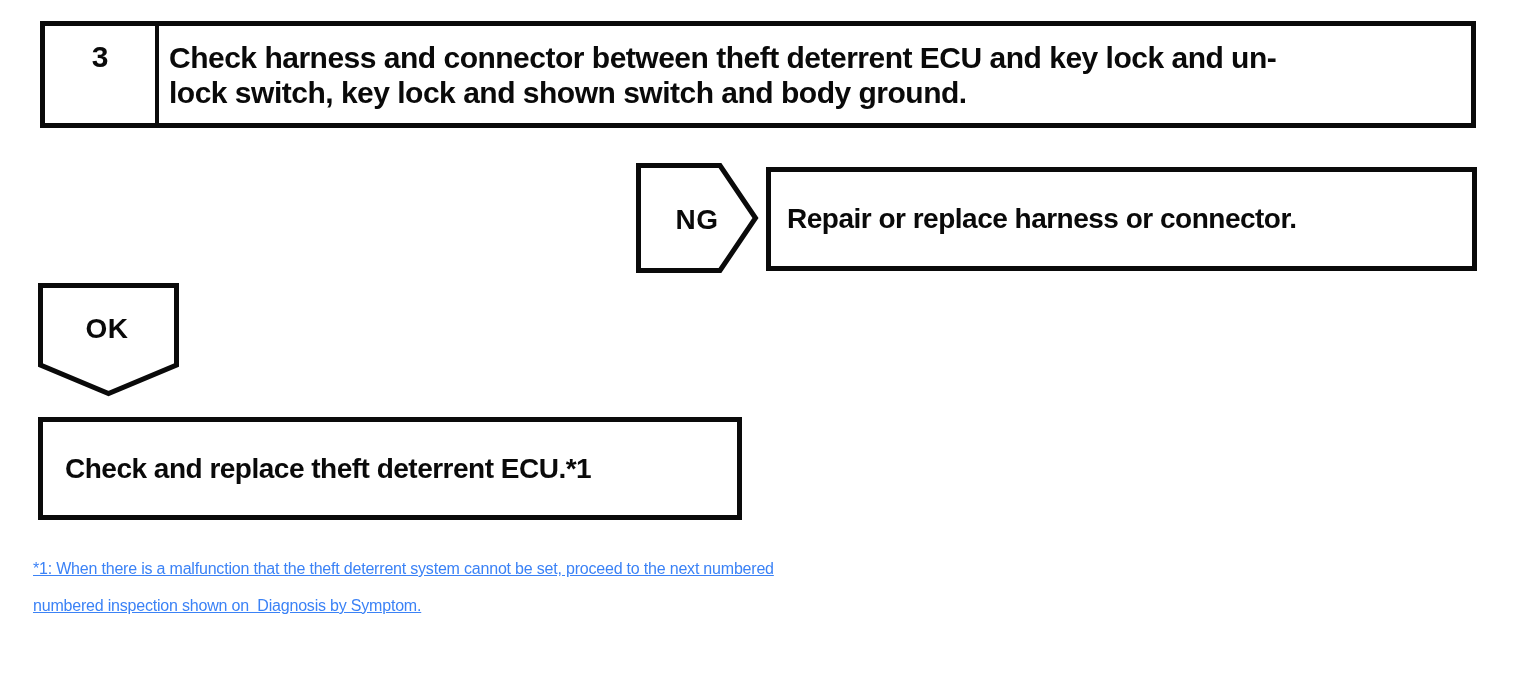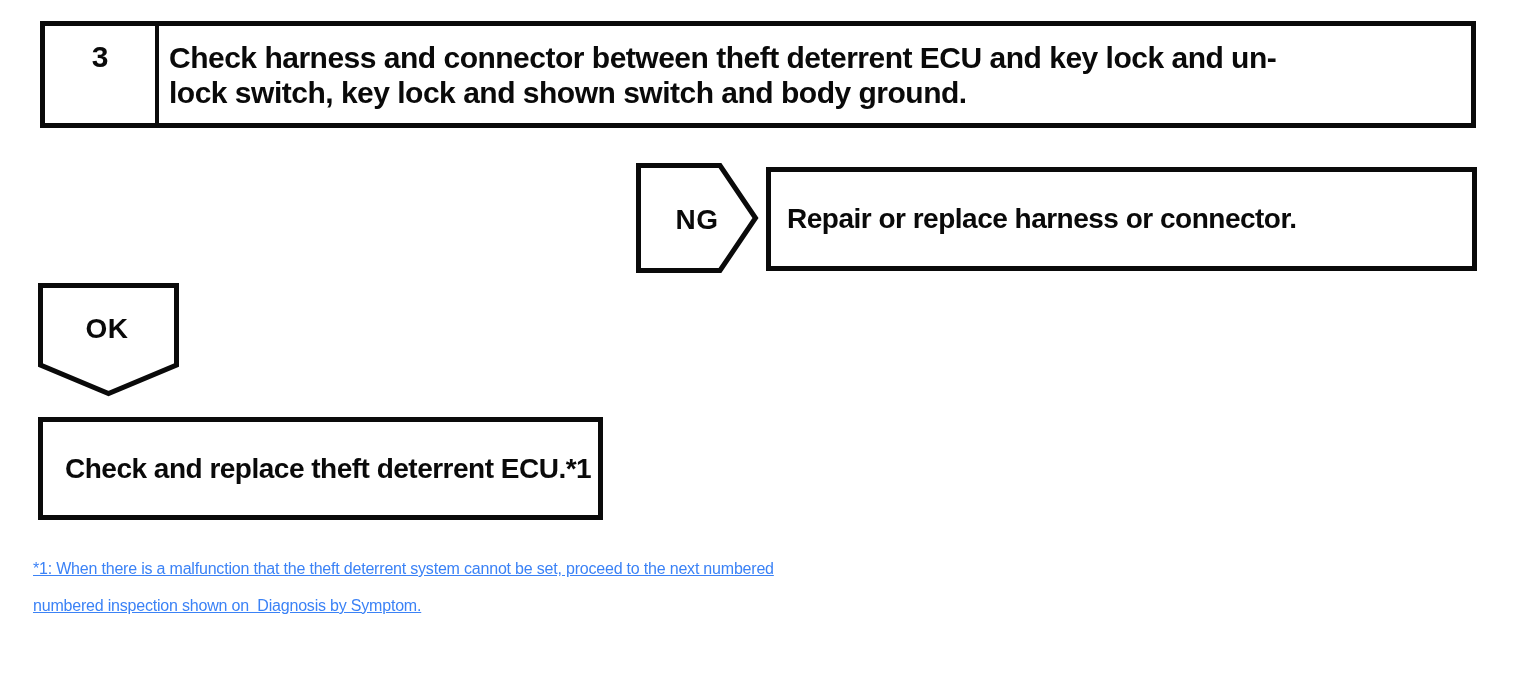--- a/index.html
+++ b/index.html
@@ -97,21 +97,21 @@
   .repair-box {
     left: 766px;
     top: 167px;
     width: 711px;
     height: 104px;
     padding-left: 16px;
   }
   .ecu-box {
     left: 38px;
     top: 417px;
-    width: 565px;
+    width: 704px;
     height: 103px;
     padding-left: 22px;
   }
 
   
   .footnote {
     position: absolute;
     left: 33px;
     top: 550px;
     width: 1480px;

